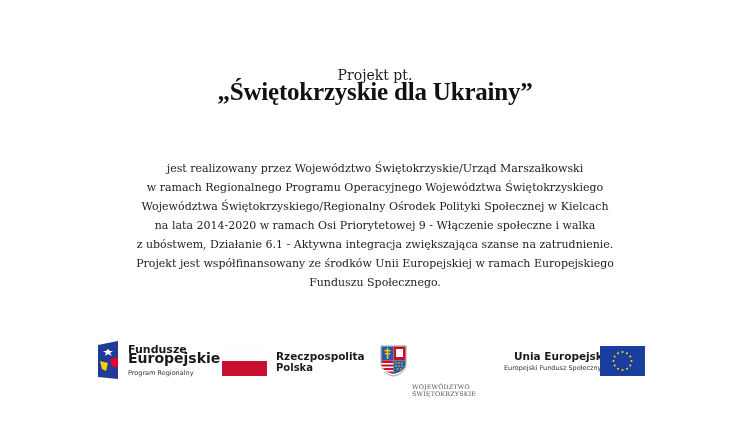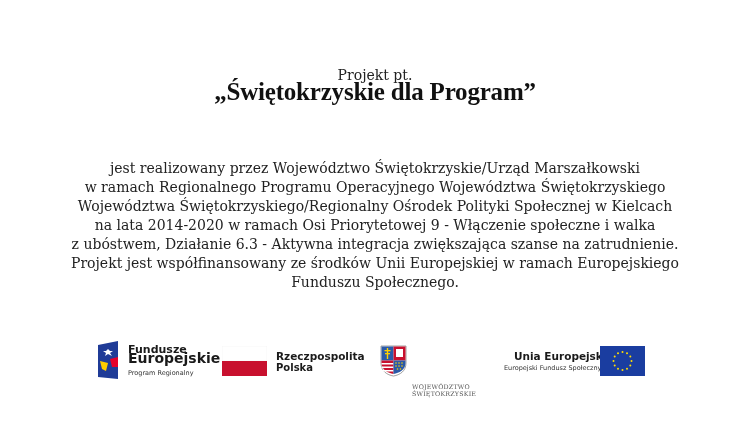--- a/index.html
+++ b/index.html
@@ -1,37 +1,37 @@
 <!DOCTYPE html>
 <html><head>
   <meta charset="utf-8">
   <style>
     html, body { margin:0; padding:0; background:#ffffff; }
     body { width:750px; height:422px; position:relative; overflow:hidden; }
     .serif { font-family: "DejaVu Serif", "Liberation Serif", serif; color:#222;margin-top:28px; }
     .sans { font-family: "DejaVu Sans", "Liberation Sans", sans-serif; color:#1a1a1a; }
     #subtitle { position:absolute; top:39px; left:0; width:750px; text-align:center; font-size:14px; }
     #title { position:absolute; top:78px; left:0; width:750px; text-align:center; font-size:25px; font-weight:bold; color:#111; font-family: "Liberation Serif", "DejaVu Serif", serif; letter-spacing:-0.2px; }
-    #body { position:absolute; top:131px; left:0; width:750px; text-align:center; font-size:14px; line-height:19px; }
+    #body { position:absolute; top:131px; left:0; width:750px; text-align:center; font-size:11px; line-height:19px; }
     #body div { white-space:nowrap; }
     .logo { position:absolute; }
     .logo-text { position:absolute; white-space:nowrap; }
   </style>
 </head>
 <body>
 
 <div id="subtitle" class="serif">Projekt pt.</div>
-<div id="title">„Świętokrzyskie dla Program”</div>
+<div id="title">„Świętokrzyskie dla Ukrainy”</div>
 
 <div id="body" class="serif">
   <div>jest realizowany przez Województwo Świętokrzyskie/Urząd Marszałkowski</div>
   <div>w ramach Regionalnego Programu Operacyjnego Województwa Świętokrzyskiego</div>
   <div>Województwa Świętokrzyskiego/Regionalny Ośrodek Polityki Społecznej w Kielcach</div>
   <div>na lata 2014-2020 w ramach Osi Priorytetowej 9 - Włączenie społeczne i walka</div>
-  <div>z ubóstwem, Działanie 6.3 - Aktywna integracja zwiększająca szanse na zatrudnienie.</div>
+  <div>z ubóstwem, Działanie 6.1 - Aktywna integracja zwiększająca szanse na zatrudnienie.</div>
   <div>Projekt jest współfinansowany ze środków Unii Europejskiej w ramach Europejskiego</div>
   <div>Funduszu Społecznego.</div>
 </div>
 
 <div>
   <svg class="logo" style="left:98px;top:341px" width="22" height="38" viewBox="0 0 22 38">
     <polygon points="0,4 20,0 20,38 0,36" fill="#1f3b97"></polygon>
     <polygon points="8,10 10,8 12,10 15,10 12,12 14,15 10,13 7,15 8,12 5,10" fill="#ffffff"></polygon>
     <polygon points="2,20 10,22 8,30 4,28" fill="#ffcc00"></polygon>
     <polygon points="12,18 20,16 20,26 14,26" fill="#e4002b"></polygon>

